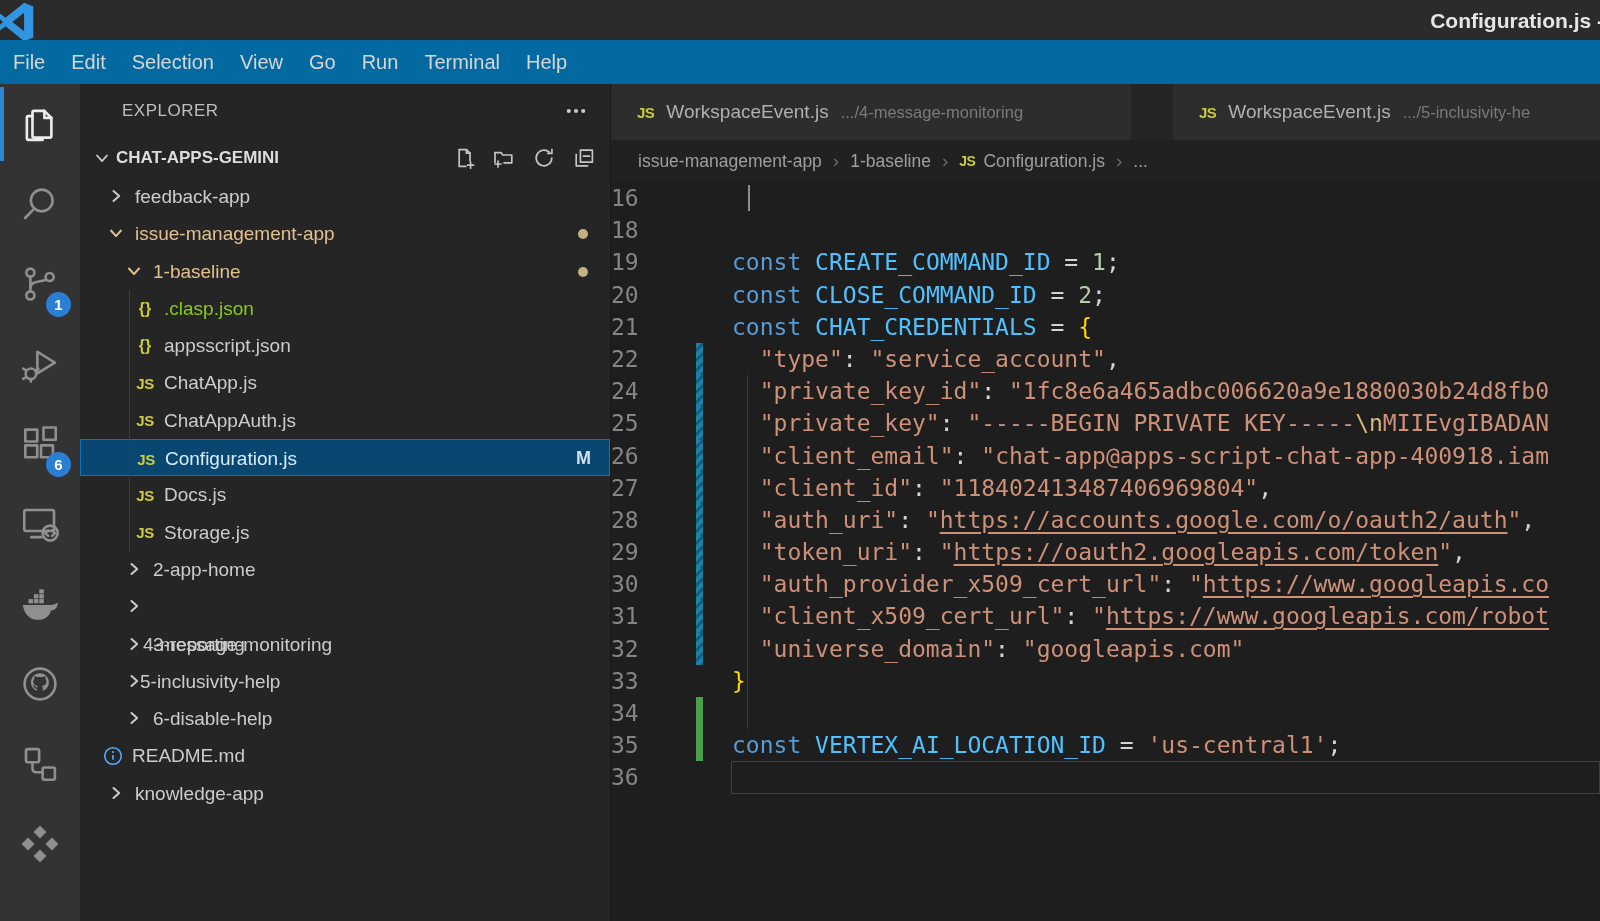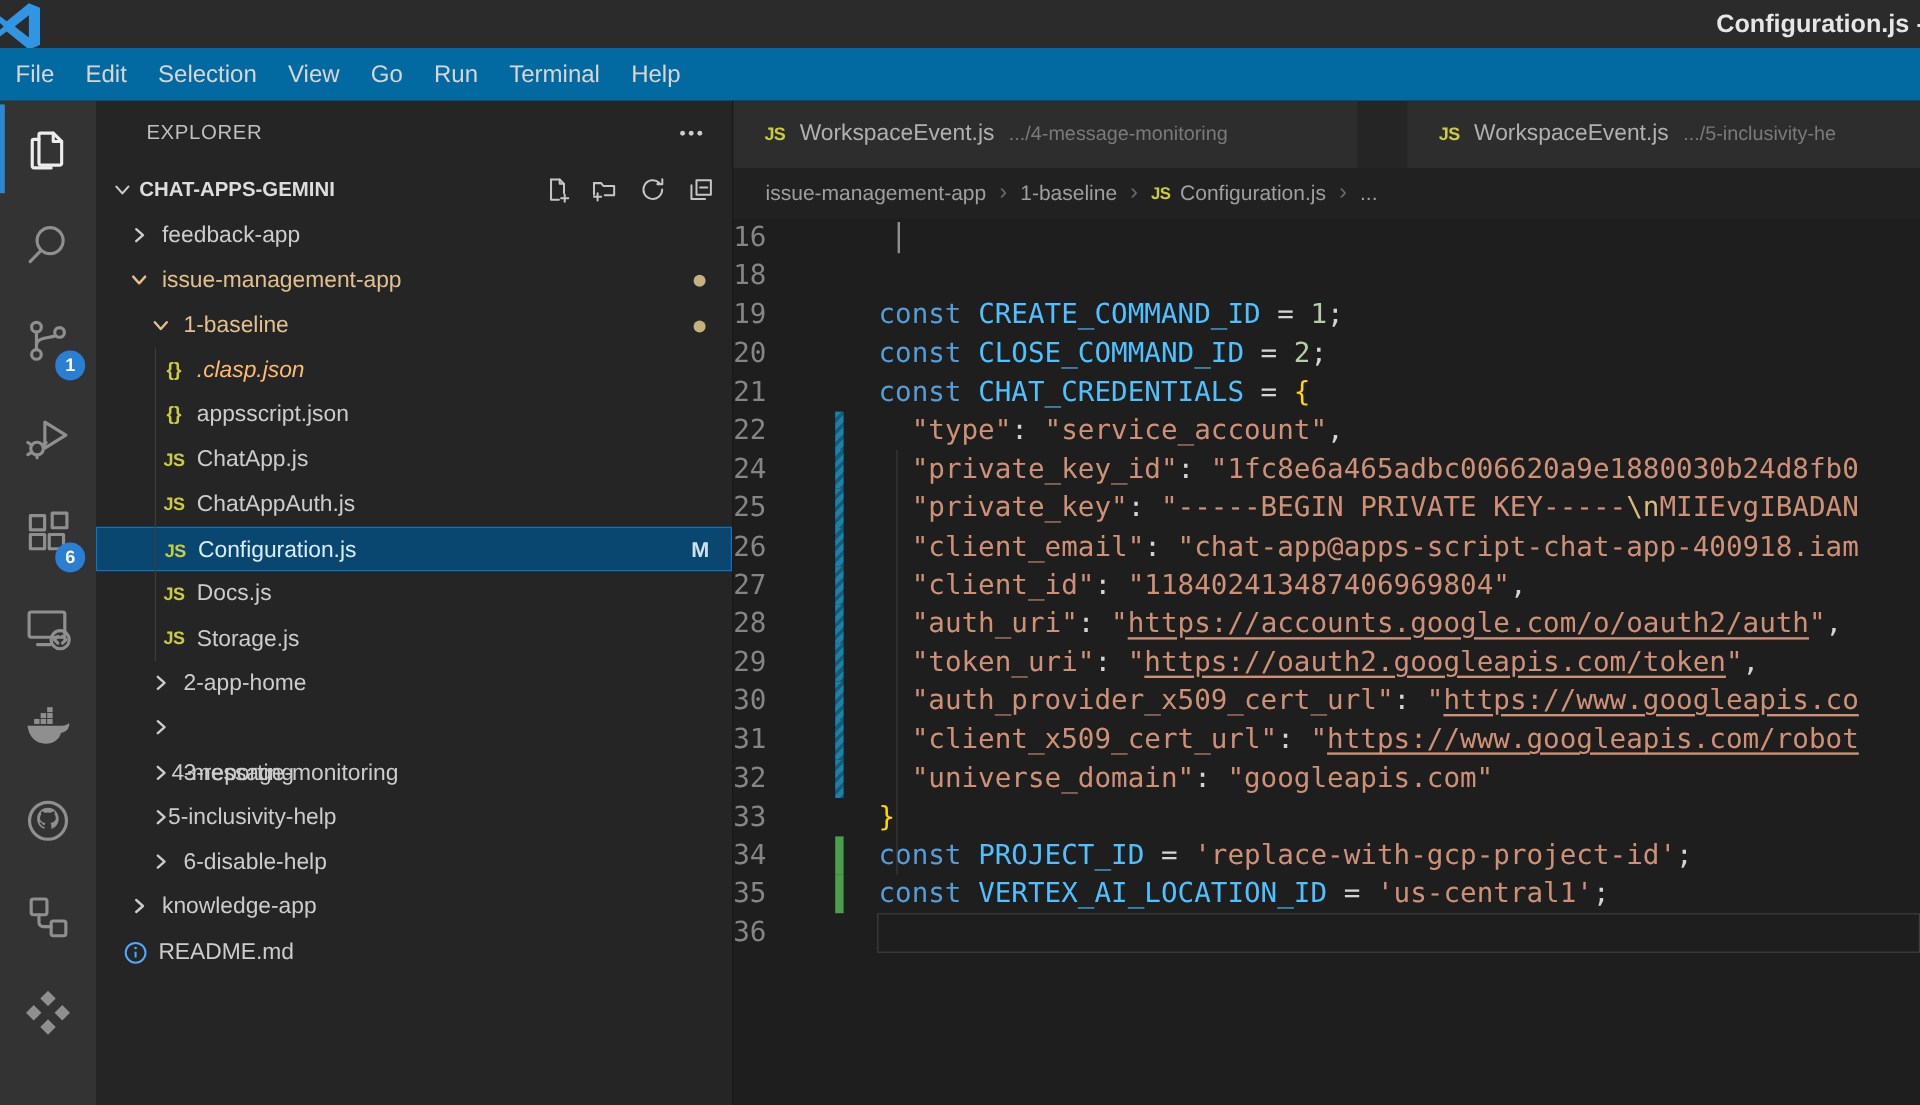--- a/index.html
+++ b/index.html
@@ -38,21 +38,21 @@
   .sb-root { position:relative; height:40px; }
   .sb-root-twisty { position:absolute; left:12px; top:10px; width:20px; height:20px; color:#cccccc; }
   .sb-root-label { position:absolute; left:36px; top:0; line-height:40px; font-size:17px; font-weight:bold; color:#dddddd; }
   .sb-actions { position:absolute; right:14px; top:8px; display:flex; gap:16px; }
   .sb-action { width:24px; height:24px; color:#c5c5c5; }
   .sb-action svg, .sb-more svg, .sb-root-twisty svg { width:100%; height:100%; fill:none; stroke:currentColor; stroke-width:1.4; stroke-linecap:round; stroke-linejoin:round; }
   .tree { position:absolute; left:0; top:94px; right:0; }
   .trow { position:relative; height:37.3px; display:flex; align-items:center; font-size:19px; color:#cccccc; }
   .trow.git-modified { color:#E2C08D; }
   .trow.selected { background:#094771; border:1px solid rgba(14,120,200,0.9); color:#d8ecff; }
-  .trow.dim .tlabel { color:#fdba74;font-style:italic; }
+  .trow.dim .tlabel { color:#84cc16; }
   .twisty { position:absolute; width:20px; height:20px; top:8px; color:inherit; }
   .twisty svg { width:100%; height:100%; fill:none; stroke:currentColor; stroke-width:1.6; stroke-linecap:round; stroke-linejoin:round; }
   .ficon { position:absolute; top:6px; width:26px; height:26px; display:flex; align-items:center; justify-content:center; }
   .ficon.js-badge { font-size:15px; font-weight:bold; color:#cbcb41; letter-spacing:-0.5px; }
   .ficon.braces { font-size:16px; font-weight:bold; color:#cbcb41; }
   .ficon.info { color:#4daafc; }
   .ficon.info svg { width:22px; height:22px; fill:none; stroke:currentColor; stroke-width:1.5; }
   .tlabel { position:absolute; top:0; line-height:37.3px; white-space:nowrap; }
   .tdot { position:absolute; right:22px; top:14px; width:10px; height:10px; border-radius:50%; background:#C5B180; }
   .tbadge { position:absolute; right:18px; top:0; line-height:36px; font-size:18px; font-weight:bold; color:#cfe0ee; }
@@ -320,34 +320,34 @@
             </svg></span>
           <span class="tlabel" style="left: 60px;">5-inclusivity-help</span>
         </div>
         <div class="trow">
           <span class="twisty" style="left: 44px;"><svg viewBox="0 0 16 16">
               <path d="M6 4l4.5 4L6 12"></path>
             </svg></span>
           <span class="tlabel" style="left: 73px;">6-disable-help</span>
         </div>
         <div class="trow">
-          <span class="twisty" style="left: 26px;"><svg viewBox="0 0 16 16">
-              <path d="M6 4l4.5 4L6 12"></path>
-            </svg></span>
-          <span class="tlabel" style="left: 55px;">knowledge-app</span>
-        </div>
-        <div class="trow">
           <span class="ficon info" style="left: 20px;">
             <svg viewBox="0 0 20 20">
               <circle cx="10" cy="10" r="7.5"></circle>
               <path d="M10 9.2v4.3"></path>
               <circle cx="10" cy="6.4" r="1" fill="currentColor" stroke="none"></circle>
             </svg>
           </span>
           <span class="tlabel" style="left: 52px;">README.md</span>
+        </div>
+        <div class="trow">
+          <span class="twisty" style="left: 26px;"><svg viewBox="0 0 16 16">
+              <path d="M6 4l4.5 4L6 12"></path>
+            </svg></span>
+          <span class="tlabel" style="left: 55px;">knowledge-app</span>
         </div>
         <div class="tguide" style="top: 111.9px; height: 261.1px;"></div>
       </div>
   </div>
 
   <div class="editor">
     <div class="tabbar">
         <div class="tab" style="left: 0px; width: 520px;">
           <span class="tab-js">JS</span>
           <span class="tab-name">WorkspaceEvent.js</span>
@@ -379,20 +379,20 @@
         <div class="cline"><span class="lnum">24</span><span class="gmark mod"></span><span class="ctext"><span class="tk-op">  </span><span class="tk-str">"private_key_id"</span><span class="tk-op">: </span><span class="tk-str">"1fc8e6a465adbc006620a9e1880030b24d8fb0</span></span></div>
         <div class="cline"><span class="lnum">25</span><span class="gmark mod"></span><span class="ctext"><span class="tk-op">  </span><span class="tk-str">"private_key"</span><span class="tk-op">: </span><span class="tk-str">"-----BEGIN PRIVATE KEY-----</span><span class="tk-esc">\n</span><span class="tk-str">MIIEvgIBADAN</span></span></div>
         <div class="cline"><span class="lnum">26</span><span class="gmark mod"></span><span class="ctext"><span class="tk-op">  </span><span class="tk-str">"client_email"</span><span class="tk-op">: </span><span class="tk-str">"chat-app@apps-script-chat-app-400918.iam</span></span></div>
         <div class="cline"><span class="lnum">27</span><span class="gmark mod"></span><span class="ctext"><span class="tk-op">  </span><span class="tk-str">"client_id"</span><span class="tk-op">: </span><span class="tk-str">"118402413487406969804"</span><span class="tk-op">,</span></span></div>
         <div class="cline"><span class="lnum">28</span><span class="gmark mod"></span><span class="ctext"><span class="tk-op">  </span><span class="tk-str">"auth_uri"</span><span class="tk-op">: </span><span class="tk-str">"</span><span class="tk-url">https://accounts.google.com/o/oauth2/auth</span><span class="tk-str">"</span><span class="tk-op">,</span></span></div>
         <div class="cline"><span class="lnum">29</span><span class="gmark mod"></span><span class="ctext"><span class="tk-op">  </span><span class="tk-str">"token_uri"</span><span class="tk-op">: </span><span class="tk-str">"</span><span class="tk-url">https://oauth2.googleapis.com/token</span><span class="tk-str">"</span><span class="tk-op">,</span></span></div>
         <div class="cline"><span class="lnum">30</span><span class="gmark mod"></span><span class="ctext"><span class="tk-op">  </span><span class="tk-str">"auth_provider_x509_cert_url"</span><span class="tk-op">: </span><span class="tk-str">"</span><span class="tk-url">https://www.googleapis.co</span></span></div>
         <div class="cline"><span class="lnum">31</span><span class="gmark mod"></span><span class="ctext"><span class="tk-op">  </span><span class="tk-str">"client_x509_cert_url"</span><span class="tk-op">: </span><span class="tk-str">"</span><span class="tk-url">https://www.googleapis.com/robot</span></span></div>
         <div class="cline"><span class="lnum">32</span><span class="gmark mod"></span><span class="ctext"><span class="tk-op">  </span><span class="tk-str">"universe_domain"</span><span class="tk-op">: </span><span class="tk-str">"googleapis.com"</span></span></div>
         <div class="cline"><span class="lnum">33</span><span class="ctext"><span class="tk-brc">}</span></span></div>
-        <div class="cline"><span class="lnum">34</span><span class="gmark add"></span><span class="ctext"><span class="tk-kw">const</span><span class="tk-op"> </span><span class="tk-var">PROJECT_ID</span><span class="tk-op"> = </span><span class="tk-str">'replace-with-gcp-project-id'</span><span class="tk-op">;</span></span></div>
+        <div class="cline"><span class="lnum">34</span><span class="gmark add"></span></div>
         <div class="cline"><span class="lnum">35</span><span class="gmark add"></span><span class="ctext"><span class="tk-kw">const</span><span class="tk-op"> </span><span class="tk-var">VERTEX_AI_LOCATION_ID</span><span class="tk-op"> = </span><span class="tk-str">'us-central1'</span><span class="tk-op">;</span></span></div>
         <div class="cline"><div class="curline-box"></div><span class="lnum">36</span><span class="ctext"></span></div>
         <div class="code-indent-guide" style="top: 193.2px; height: 354.2px;"></div>
       </div>
   </div>
 
 </div>
 
 </body></html>

